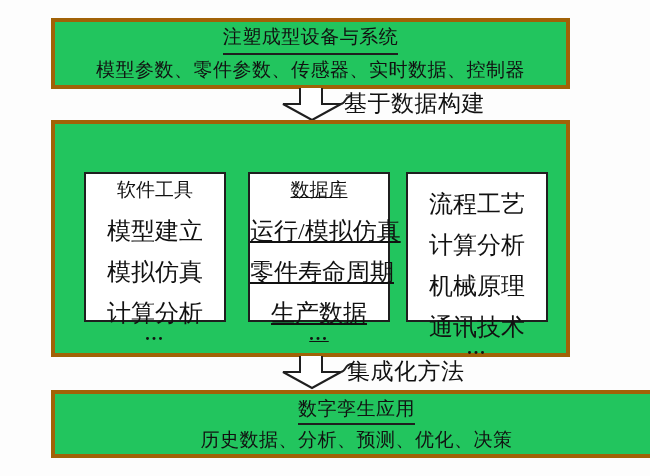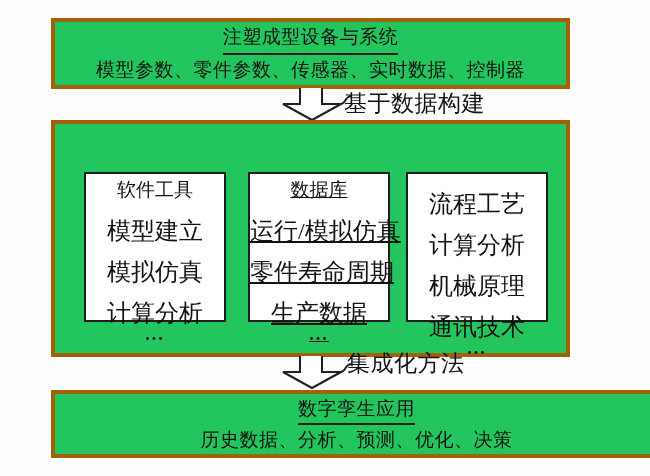--- a/index.html
+++ b/index.html
@@ -71,21 +71,21 @@
   .arrow-2 { left: 280px; top: 356px; }
 
   .arrow-label {
     position: absolute;
     font-size: 23px;
     line-height: 22px;
     letter-spacing: 0.5px;
     white-space: nowrap;
   }
   .label-1 { left: 344px; top: 93px; }
-  .label-2 { left: 347px; top: 353px; }
+  .label-2 { left: 347px; top: 361px; }
 </style>
 </head>
 <body>
 
 <div class="canvas">
 
   <div class="box top-box two-row">
     <div class="row first">注塑成型设备与系统</div>
     <div class="row">模型参数、零件参数、传感器、实时数据、控制器</div>
   </div>

